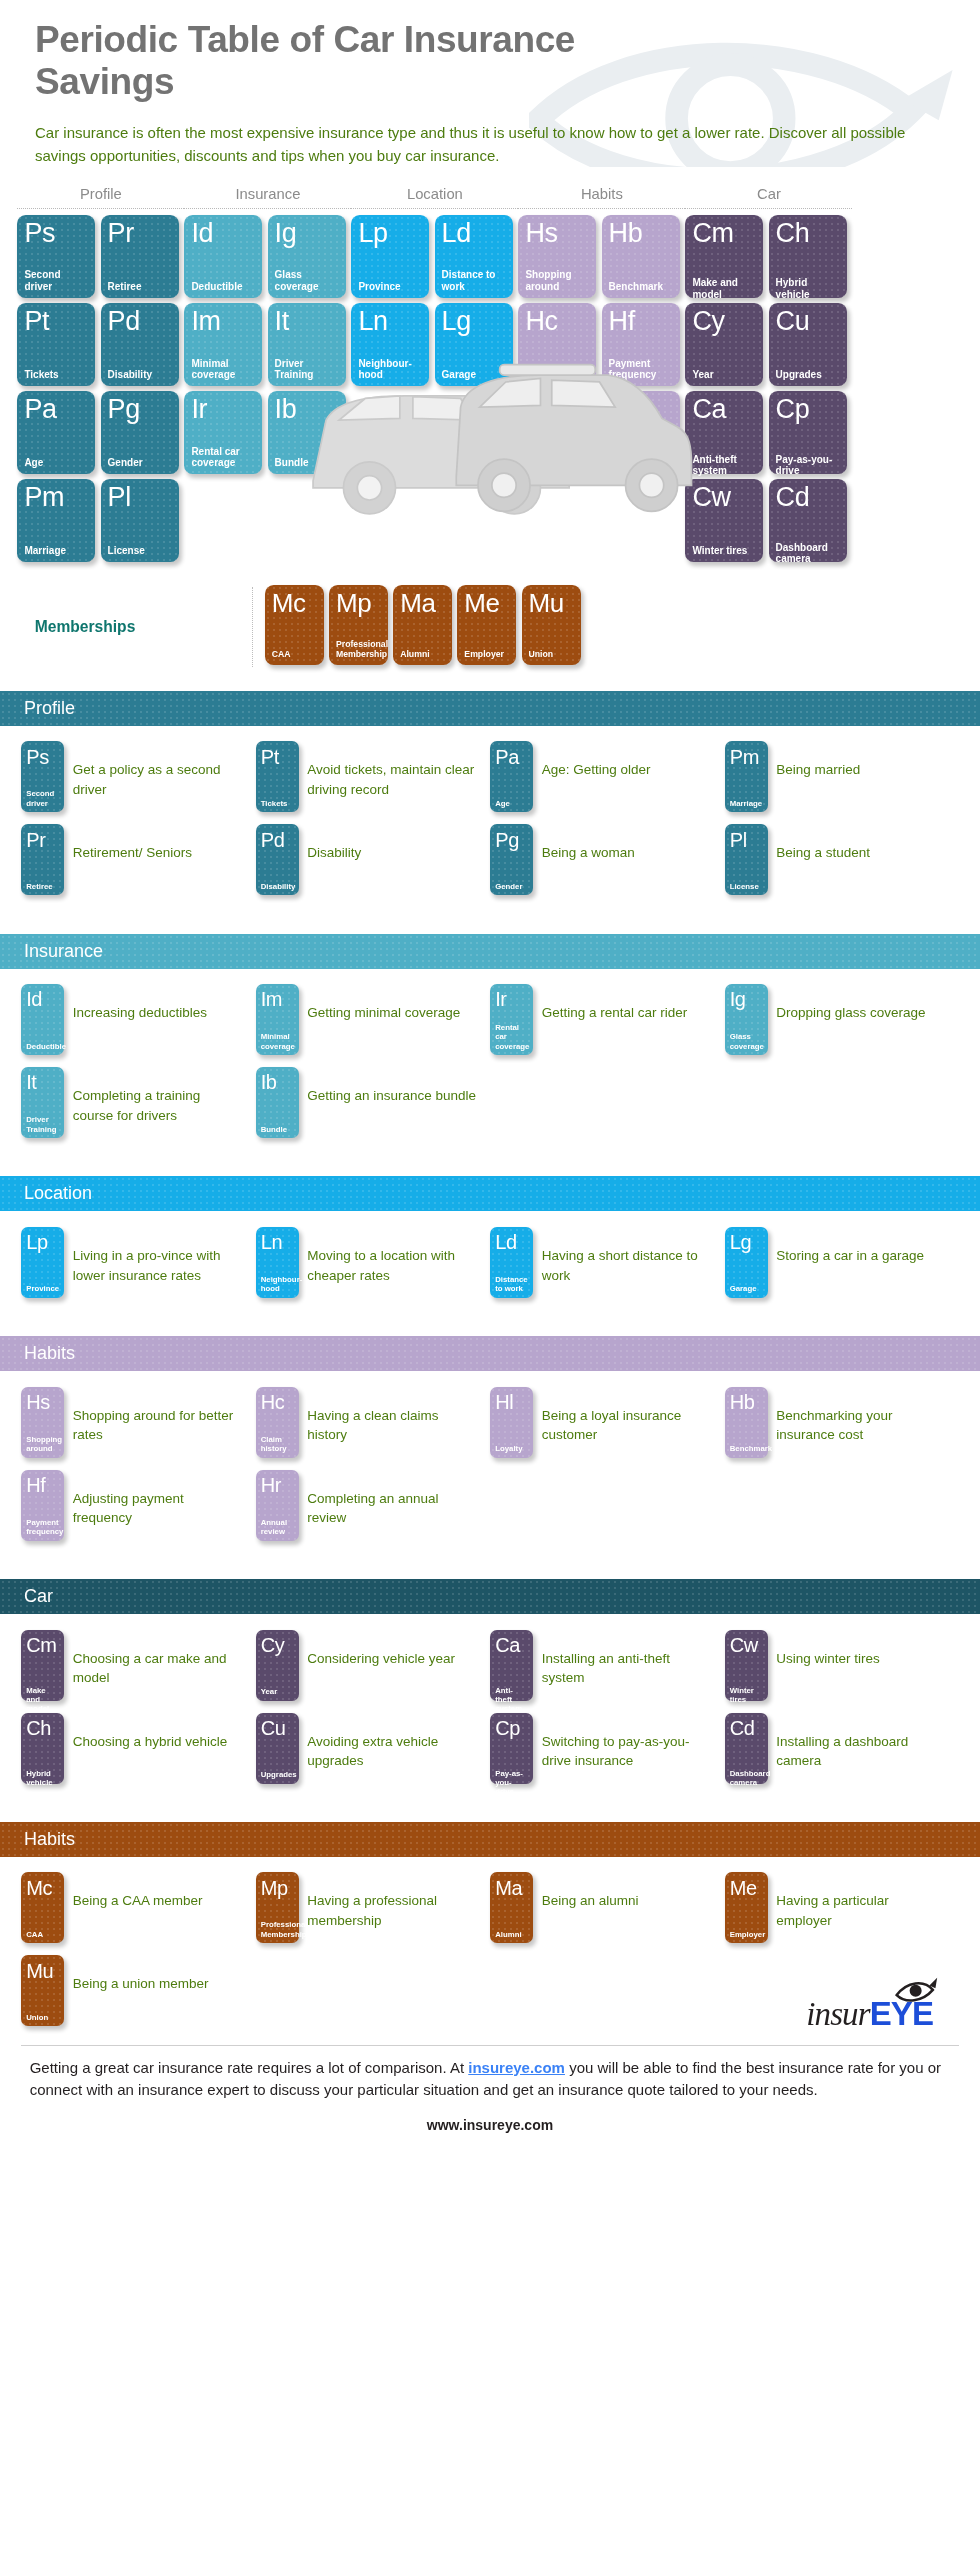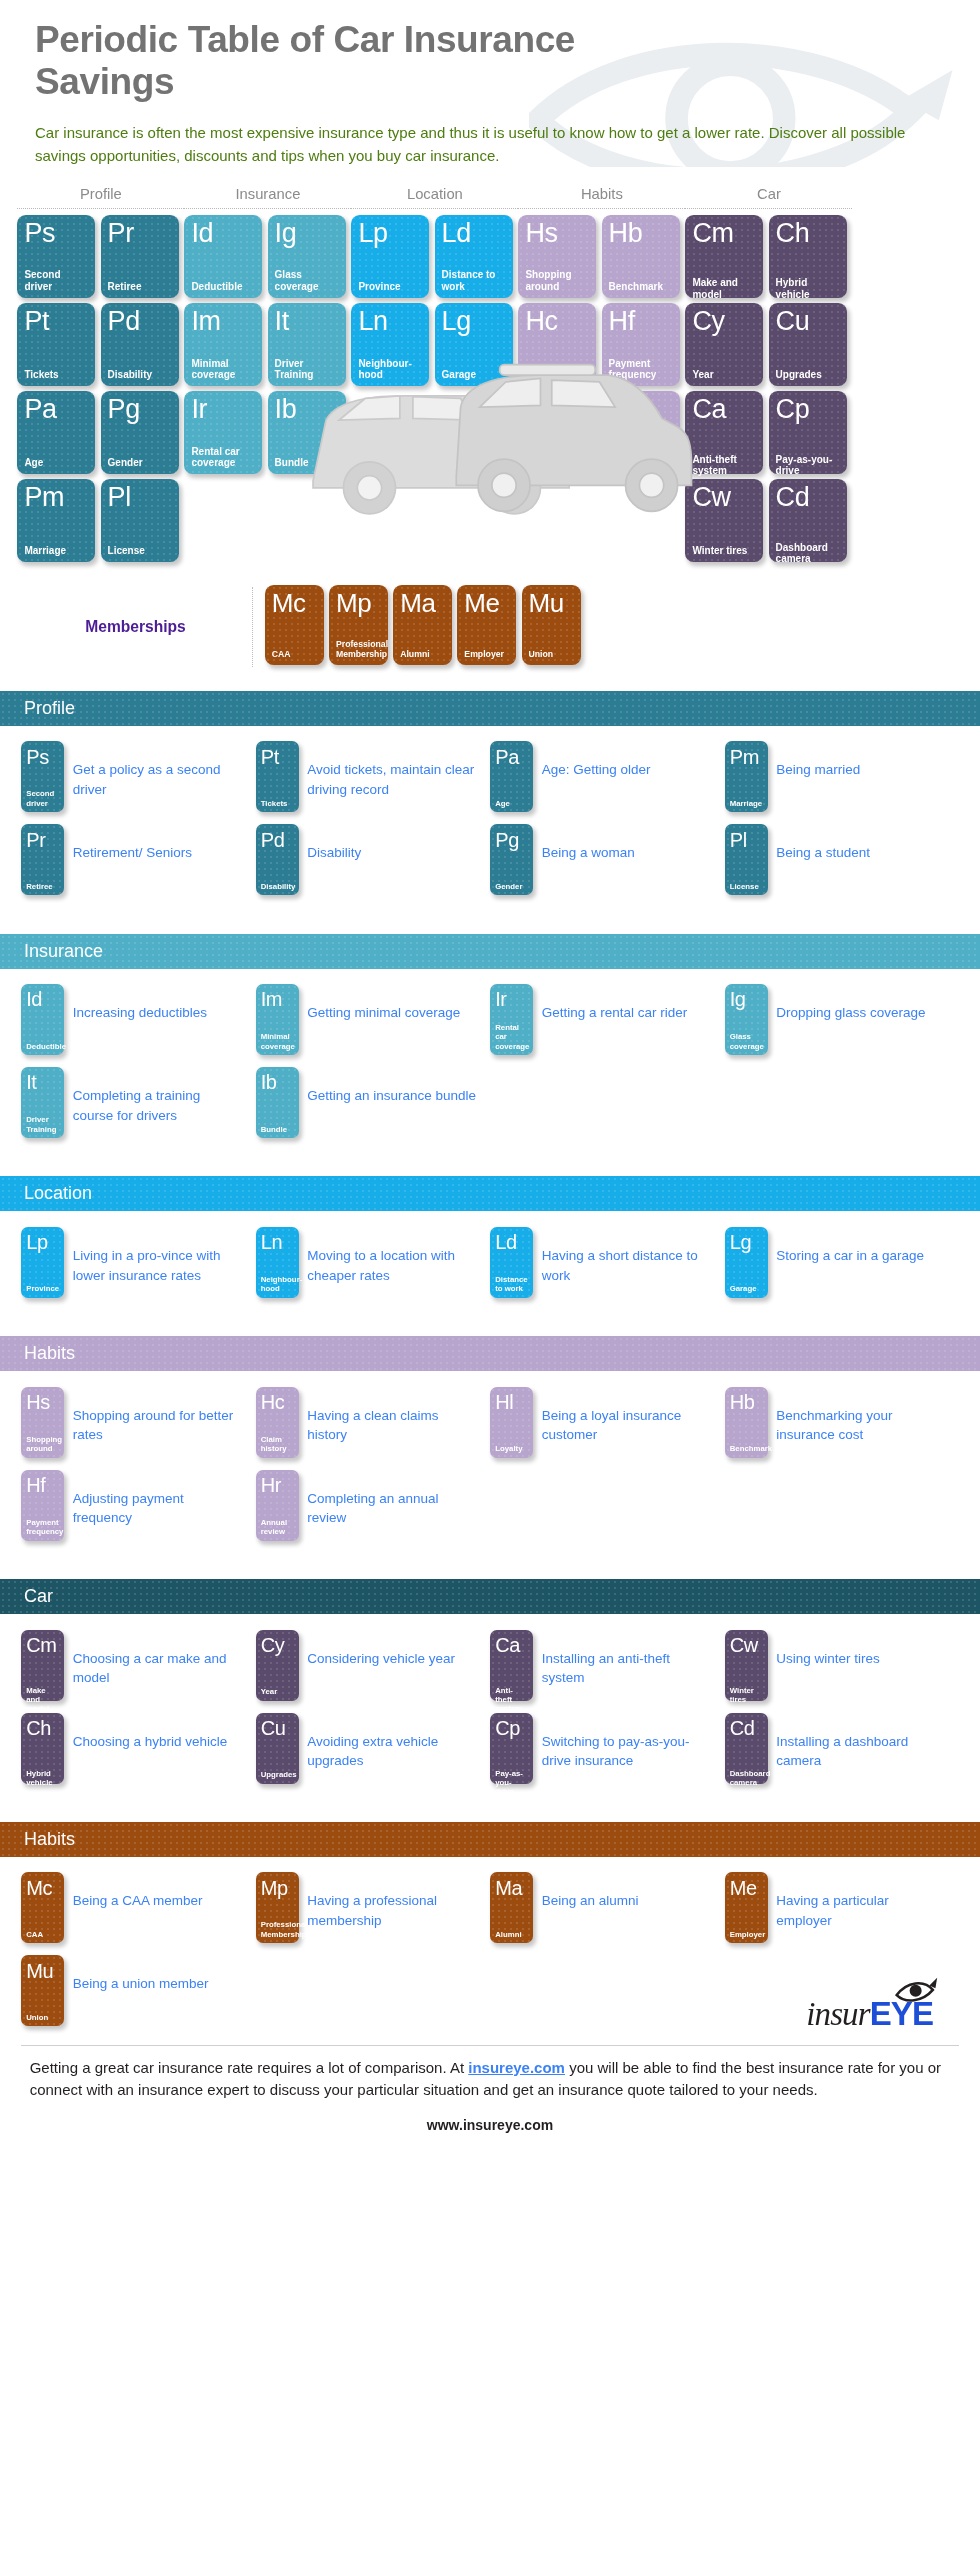--- a/index.html
+++ b/index.html
@@ -62,21 +62,21 @@
   .c-location  { background-color: #16ADE8; }
   .c-habits    { background-color: #B7A5CD; }
   .c-car       { background-color: #5A4A6B; gap: 31px; }
   .c-member    { background-color: #9D4C10; }
 
   
   .cars { position: absolute; left: 287px; top: 130px; width: 408px; height: 217px; z-index: 1; pointer-events: none; }
 
   
   .mem-row { display: flex; align-items: center; margin-top: 17.4px; padding-left: 17.4px; position: relative; z-index: 3; }
-  .mem-label { font-size: 15.6px; color: #4c1d95; font-weight: bold; width: 217px; text-align: center; padding-right: 15.6px; }
+  .mem-label { font-size: 15.6px; color: #0f766e; font-weight: bold; width: 217px; text-align: left; padding-right: 15.6px; }
   .mem-divider { border-left: 1.7px dotted #bdbdbd; height: 80px; margin-right: 12px; }
   .mem-tiles { display: flex; }
   .mem-tiles .tile { width: 59px; height: 80px; }
   .mem-tiles .tile .sym { font-size: 26px; }
   .mem-tiles .tile .nm { font-size: 8.7px; }
 
   
   .section { margin-top: 21px; }
   .bar {
     height: 35px; display: flex; align-items: center;
@@ -93,21 +93,21 @@
 
   .rows { padding: 15.6px 21px 5.2px 21px; }
   .row { display: flex; margin-bottom: 12px; }
   .cell { width: 235px; display: flex; align-items: flex-start; }
   .cell .tile {
     width: 43px; height: 71px; border-radius: 7px; flex: 0 0 43px;
     padding: 5.2px 5.2px 4.3px 5.2px; margin: 0 8.7px 0 0;
   }
   .cell .tile .sym { font-size: 20px; line-height: 1; }
   .cell .tile .nm  { font-size: 7.8px; line-height: 1.2; }
-  .cell .desc { font-size: 13.5px; line-height: 1.45; color: #3b82f6; padding-top: 19px; max-width: 169px; }
+  .cell .desc { font-size: 13.5px; line-height: 1.45; color: #4d7c0f; padding-top: 19px; max-width: 169px; }
   .cell.empty { visibility: hidden; }
 
   
   .footer { margin-top: 8.7px; padding: 0 21px 0 21px; }
   .logo-wrap { display: flex; justify-content: flex-end; padding-right: 26px; margin-top: -57px; }
   .logo { font-size: 33px; font-style: italic; font-family: "Liberation Serif", serif; color: #231f20; position: relative; letter-spacing: -0.9px; }
   .logo .eye-word { font-style: normal; font-weight: bold; font-family: "Liberation Sans", sans-serif; color: #1d4ed8; letter-spacing: -0.9px; }
   .logo .eye-mark { position: absolute; right: -5.2px; top: -19px; }
   .foot-rule { border-top: 1.7px solid #cfcfcf; margin: 12px 0 0 0; }
   .foot-text { font-size: 15px; line-height: 1.5; padding: 10.4px 8.7px 0 8.7px; }

